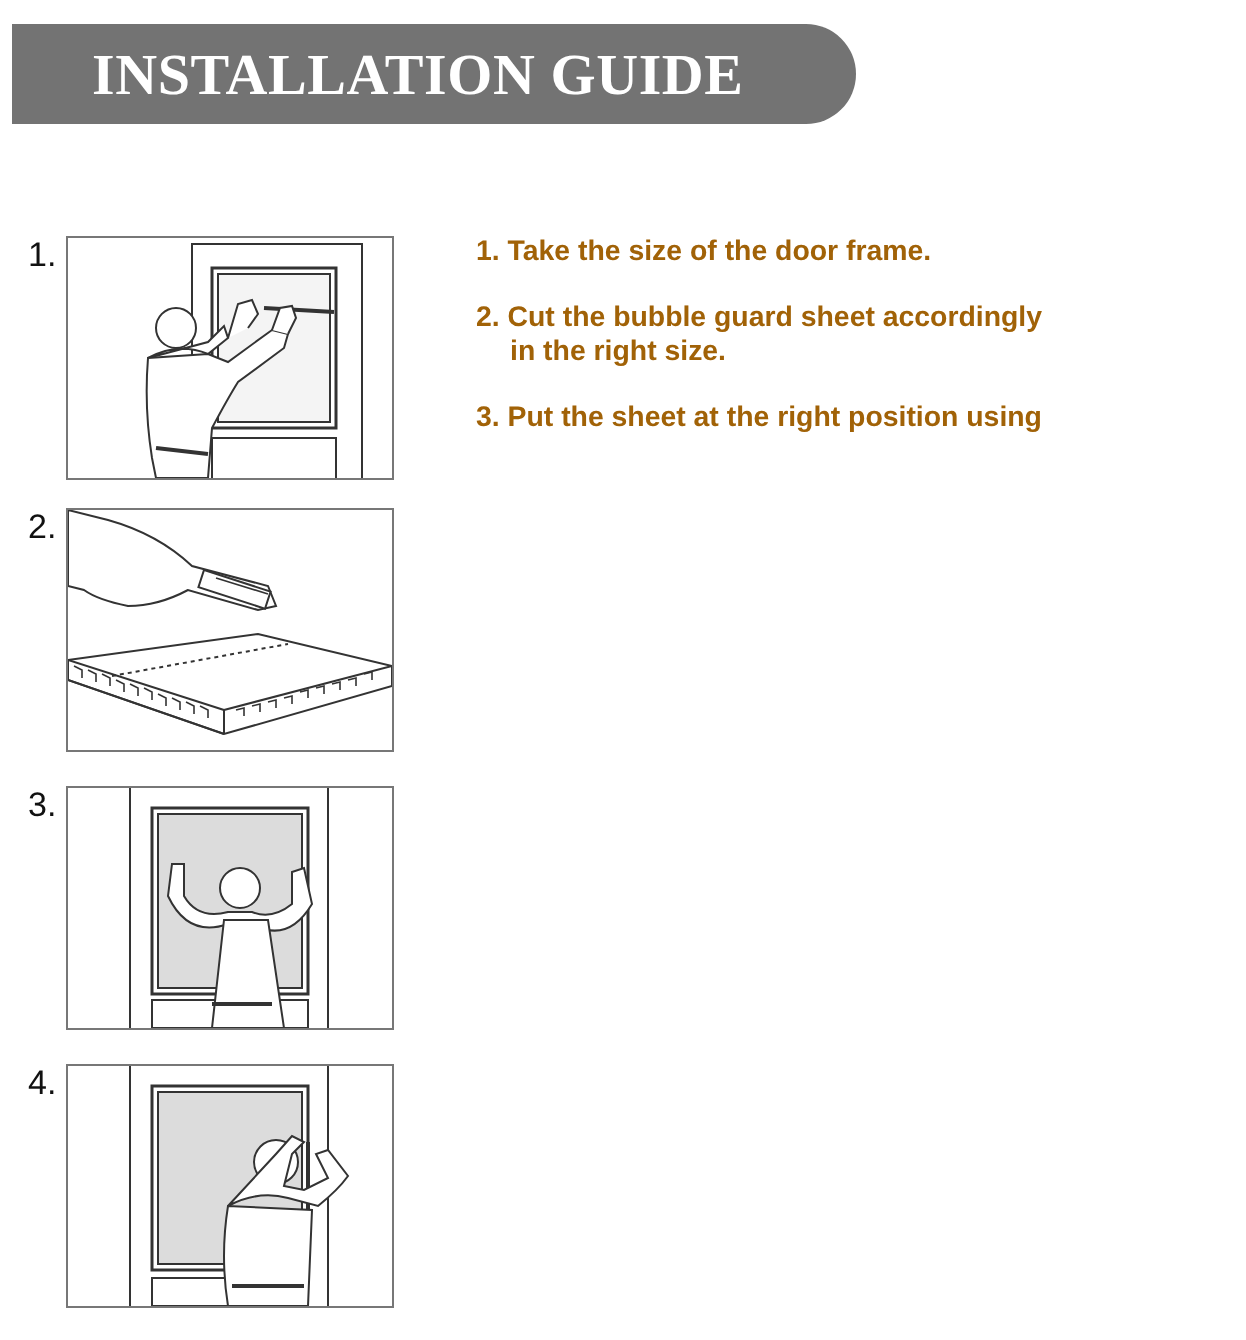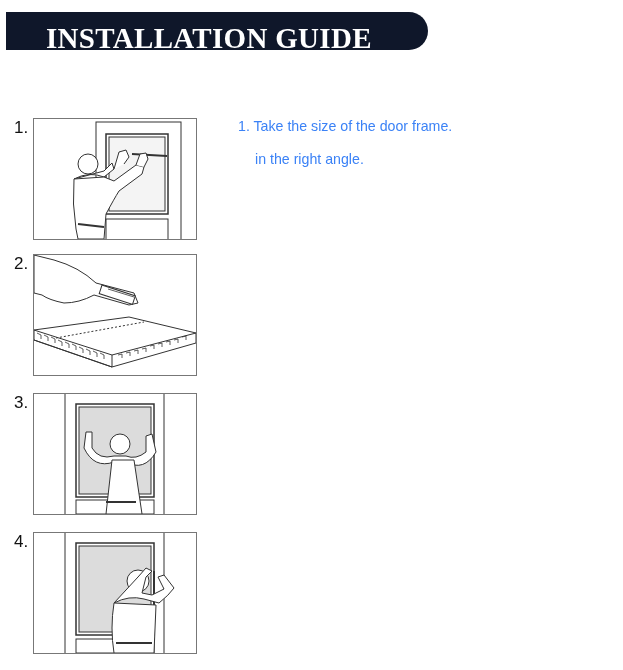--- a/index.html
+++ b/index.html
@@ -1,22 +1,22 @@
 <!DOCTYPE html>
 <html><head>
 <meta charset="utf-8">
 <style>
   html, body { margin: 0; padding: 0; background: #ffffff; }
   body { width: 623px; height: 670px; position: relative; overflow: hidden; font-family: "Liberation Sans", sans-serif; color: #222; }
-  .banner { position: absolute; left: 6px; top: 12px; width: 422px; height: 38px; background: #0f172a; border-radius: 0 25px 25px 0; }
+  .banner { position: absolute; left: 6px; top: 12px; width: 422px; height: 50px; background: #737373; border-radius: 0 25px 25px 0; }
   .banner-title { position: absolute; left: 0; width: 100%; top: 0; height: 50px; line-height: 52px; padding-left: 0; text-align: left; text-indent: 40px; font-family: "Liberation Serif", serif; font-weight: bold; font-size: 29px; color: #ffffff; letter-spacing: 0.3px; }
   .step-num { position: absolute; left: 14px; font-size: 17px; color: #111; }
   .panel { position: absolute; left: 33px; width: 162px; border: 1px solid #777; background: #fff; overflow: hidden; }
   .panel svg { display: block; }
-  .instructions { position: absolute; left: 238px; top: 118px; width: 370px; font-size: 14.2px; line-height: 17px; color: #3b82f6; }
+  .instructions { position: absolute; left: 238px; top: 118px; width: 370px; font-size: 14.2px; line-height: 17px; color: #a16207; font-weight: bold; }
   .instr { margin: 0 0 16px 0; }
   .instr .line { display: block; }
   .instr .indent { padding-left: 17px; }
 </style>
 </head>
 <body>
 
 <div class="banner">
   <div class="banner-title">INSTALLATION GUIDE</div>
 </div>
@@ -92,17 +92,19 @@
       <line x1="82" y1="110" x2="118" y2="110" stroke-width="2"></line>
     </g>
   </svg>
 </div>
 
 <div class="instructions">
   <div class="instr">
     <span class="line">1. Take the size of the door frame.</span>
   </div>
   <div class="instr">
-    <span class="line indent">in the right angle.</span>
+    <span class="line">2. Cut the bubble guard sheet accordingly</span>
+    <span class="line indent">in the right size.</span>
   </div>
   <div class="instr">
+    <span class="line">3. Put the sheet at the right position using</span>
   </div>
 </div>
 
 </body></html>

